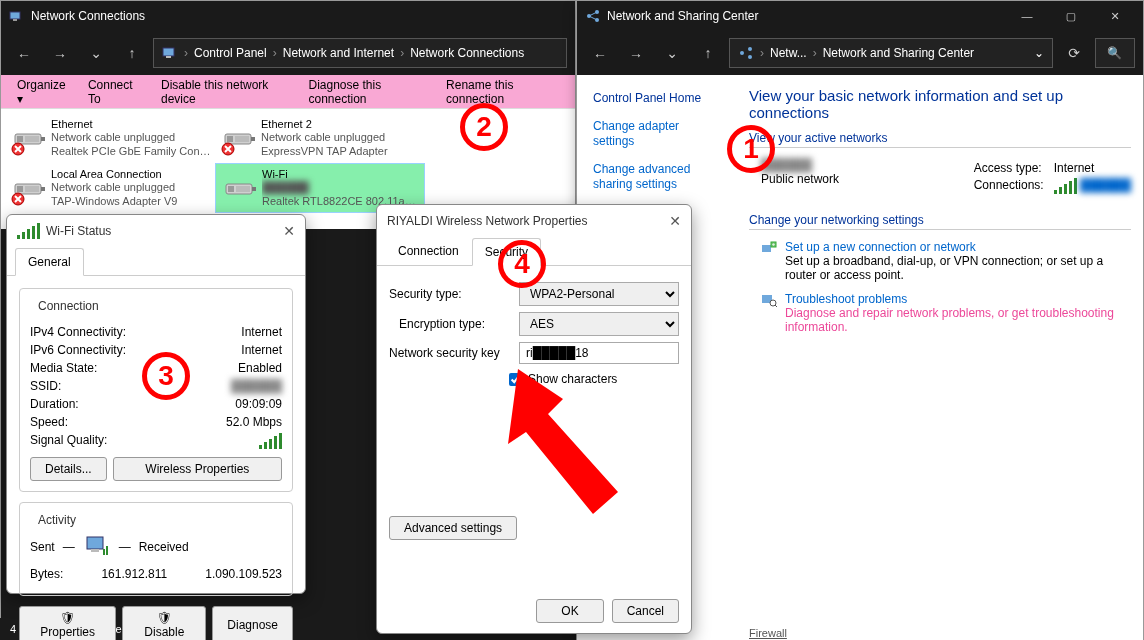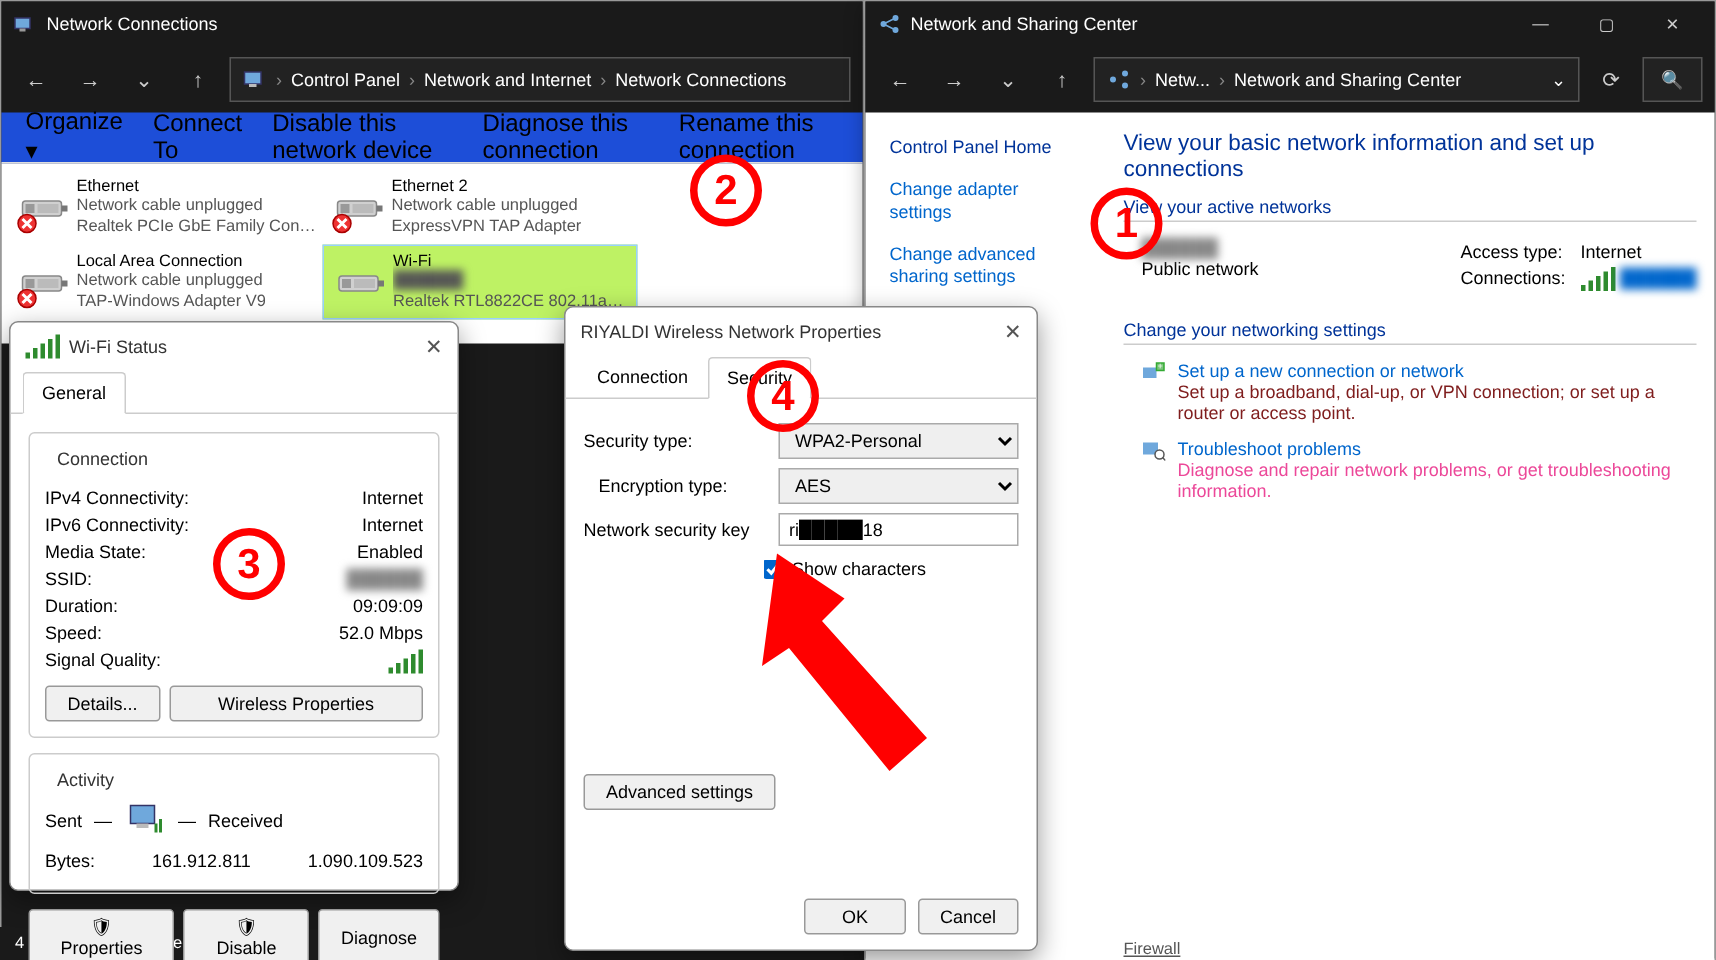--- a/index.html
+++ b/index.html
@@ -7,25 +7,25 @@
 .win{position:absolute;background:#fff;border:1px solid #999;box-shadow:0 4px 12px rgba(0,0,0,.3);}
 .titlebar{height:30px;display:flex;align-items:center;padding:0 8px;color:#fff;font-size:12px;}
 .titlebar.dark{background:#1a1a1a;}
 .titlebar .ico{width:16px;height:16px;margin-right:6px;display:flex;align-items:center;justify-content:center;}
 .winctl{display:flex;gap:4px;margin-left:auto;}
 .winctl span{width:40px;height:24px;display:flex;align-items:center;justify-content:center;color:#ccc;font-size:11px;}
 .navrow{height:44px;background:#1a1a1a;display:flex;align-items:center;padding:0 8px;gap:6px;}
 .navbtn{width:30px;height:30px;display:flex;align-items:center;justify-content:center;color:#ccc;font-size:14px;}
 .addr{flex:1;display:flex;align-items:center;gap:4px;padding:4px 8px;border:1px solid #555;background:#222;color:#fff;font-size:12px;height:30px;}
 .addr .sep{color:#888;margin:0 2px;}
-.toolbar{height:34px;background:#1d4ed8;display:flex;align-items:center;padding:0 6px;font-size:16px;border-bottom:1px solid #ddd;}
+.toolbar{height:34px;background:#f9a8d4;display:flex;align-items:center;padding:0 6px;font-size:12px;border-bottom:1px solid #ddd;}
 .toolbar .titem{padding:6px 10px;}
 .content{background:#fff;padding:4px;}
 .adapter{display:flex;align-items:center;padding:4px;width:210px;height:50px;}
-.adapter.sel{background:#bef264;border:1px solid #99d1ff;}
+.adapter.sel{background:#86efac;border:1px solid #99d1ff;}
 .adapter .aicon{width:42px;height:40px;display:flex;align-items:center;justify-content:center;font-size:10px;position:relative;flex-shrink:0;}
 .nic-svg{width:34px;height:20px;}
 .redx{position:absolute;bottom:2px;left:2px;width:14px;height:14px;}
 .adapter .atext{font-size:11px;line-height:1.2;overflow:hidden;}
 .adapter .atext .aname{color:#000;}
 .adapter .atext .asub{color:#555;}
 .adapter .atext .adesc{color:#555;white-space:nowrap;overflow:hidden;text-overflow:ellipsis;max-width:160px;}
 .sidepane{width:160px;padding:16px;float:left;}
 .sidepane a{display:block;color:#0066cc;font-size:12px;margin-bottom:12px;line-height:1.3;}
 .mainpane{margin-left:160px;padding:12px;}
@@ -249,21 +249,21 @@
       </div>
       <div class="section-lbl">Change your networking settings</div>
       <div style="display:flex;gap:8px;margin:10px 0 10px 12px;">
         <span><svg class="scsvg" viewBox="0 0 16 16">
               <rect x="1" y="5" width="9" height="7" fill="#6fa8dc"></rect>
               <rect x="10" y="2" width="5" height="5" fill="#7bc47b" stroke="#3a3"></rect>
               <text x="12.5" y="6" font-size="6" text-anchor="middle" fill="#fff">+</text>
             </svg></span>
         <div>
           <div class="link-action">Set up a new connection or network</div>
-          <div style="color:#7f1d1d;">Set up a broadband, dial-up, or VPN connection; or set up a router or access point.</div>
+          <div style="color:#000000;">Set up a broadband, dial-up, or VPN connection; or set up a router or access point.</div>
         </div>
       </div>
       <div style="display:flex;gap:8px;margin:10px 0 10px 12px;">
         <span><svg class="scsvg" viewBox="0 0 16 16">
               <rect x="1" y="3" width="10" height="8" fill="#6fa8dc"></rect>
               <circle cx="12" cy="11" r="3" fill="#fff" stroke="#555"></circle>
               <path d="M14 13l2 2" stroke="#555"></path>
             </svg></span>
         <div>
           <div class="link-action">Troubleshoot problems</div>

